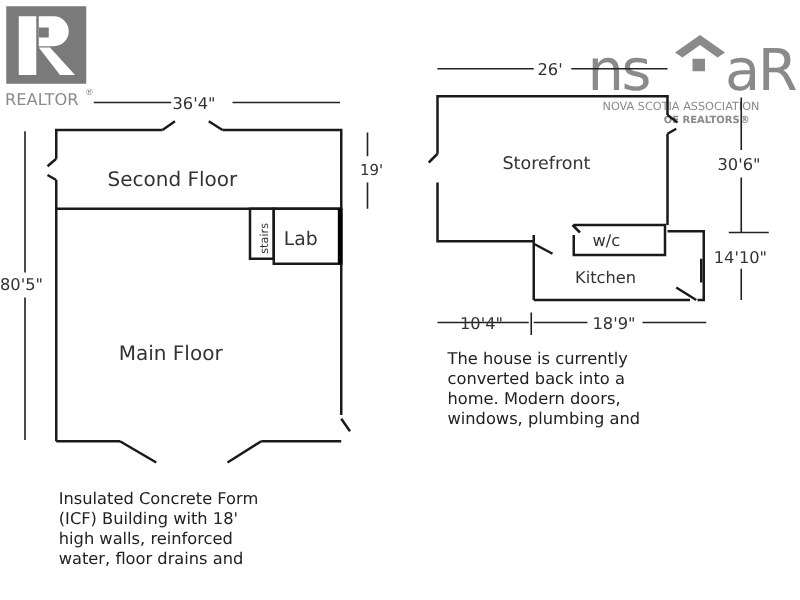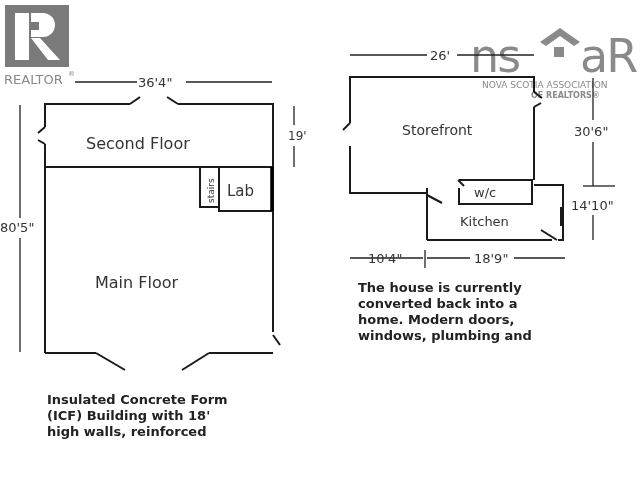--- a/index.html
+++ b/index.html
@@ -2,21 +2,21 @@
 <html><head>
 <meta charset="utf-8">
 <style>
   html, body { margin:0; padding:0; background:#ffffff; }
   body { width:640px; height:480px; overflow:hidden; position:relative; font-family:"DejaVu Sans", sans-serif; }
   svg { position:absolute; left:0; top:0; }
   .wall { stroke:#1a1a1a; stroke-width:2; fill:none; }
   .dim { stroke:#222; stroke-width:1.3; fill:none; }
   .lbl { fill:#333; font-family:"DejaVu Sans", sans-serif; }
   .note { position:absolute; color:#222; font-family:"DejaVu Sans", sans-serif; font-size:13px; line-height:16px; }
-  .note span { display:block; white-space:nowrap;font-weight:bold; }
+  .note span { display:block; white-space:nowrap; }
   .wm { fill:#8a8a8a; }
 </style>
 </head>
 <body>
 
 <svg width="640" height="480" viewBox="0 0 640 480">
 
   <g>
     <rect x="5" y="5" width="64" height="62" fill="#7a7a7a"></rect>
     <rect x="15" y="13" width="14" height="47" fill="#ffffff"></rect>
@@ -114,20 +114,21 @@
     <text x="402" y="135" class="lbl" font-size="14">Storefront</text>
     <text x="474" y="197" class="lbl" font-size="13">w/c</text>
     <text x="460" y="226" class="lbl" font-size="13">Kitchen</text>
   </g>
 </svg>
 
 <div class="note" style="left:47px; top:392px;">
   <span>Insulated Concrete Form</span>
   <span>(ICF) Building with 18'</span>
   <span>high walls, reinforced</span>
+  <span>water, floor drains and</span>
 </div>
 
 <div class="note" style="left:358px; top:280px;">
   <span>The house is currently</span>
   <span>converted back into a</span>
   <span>home. Modern doors,</span>
   <span>windows, plumbing and</span>
 </div>
 
 </body></html>

